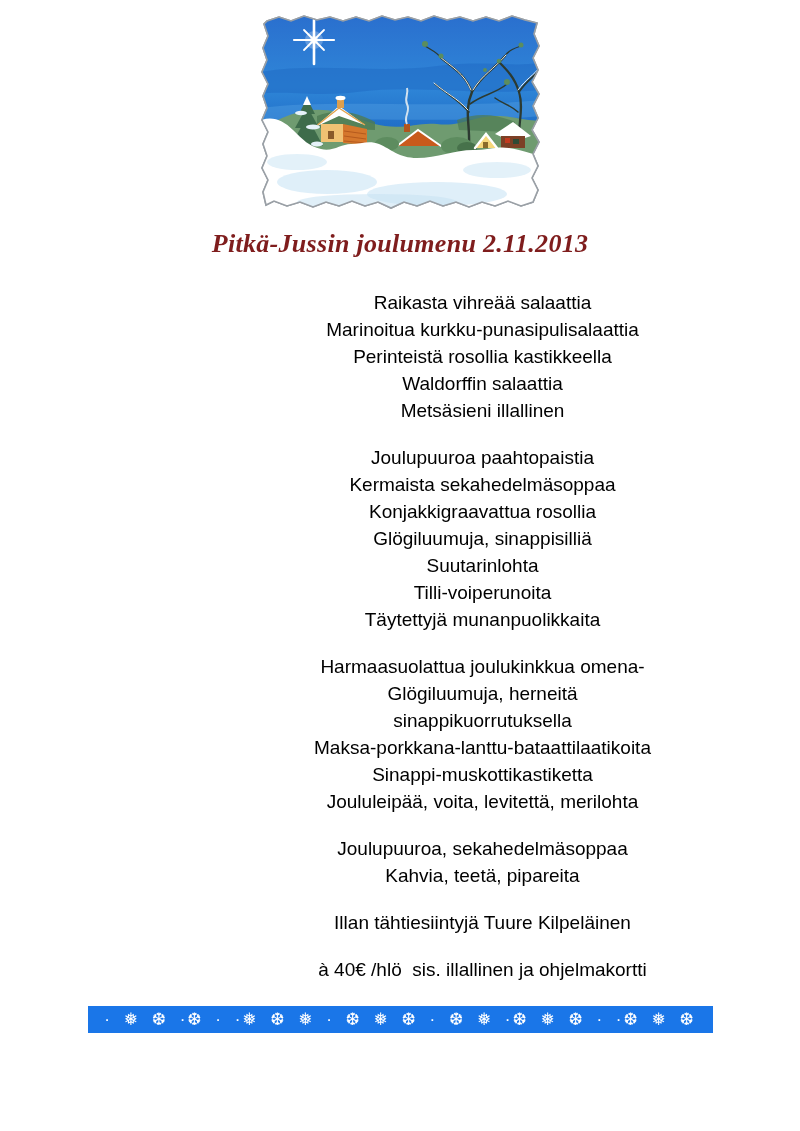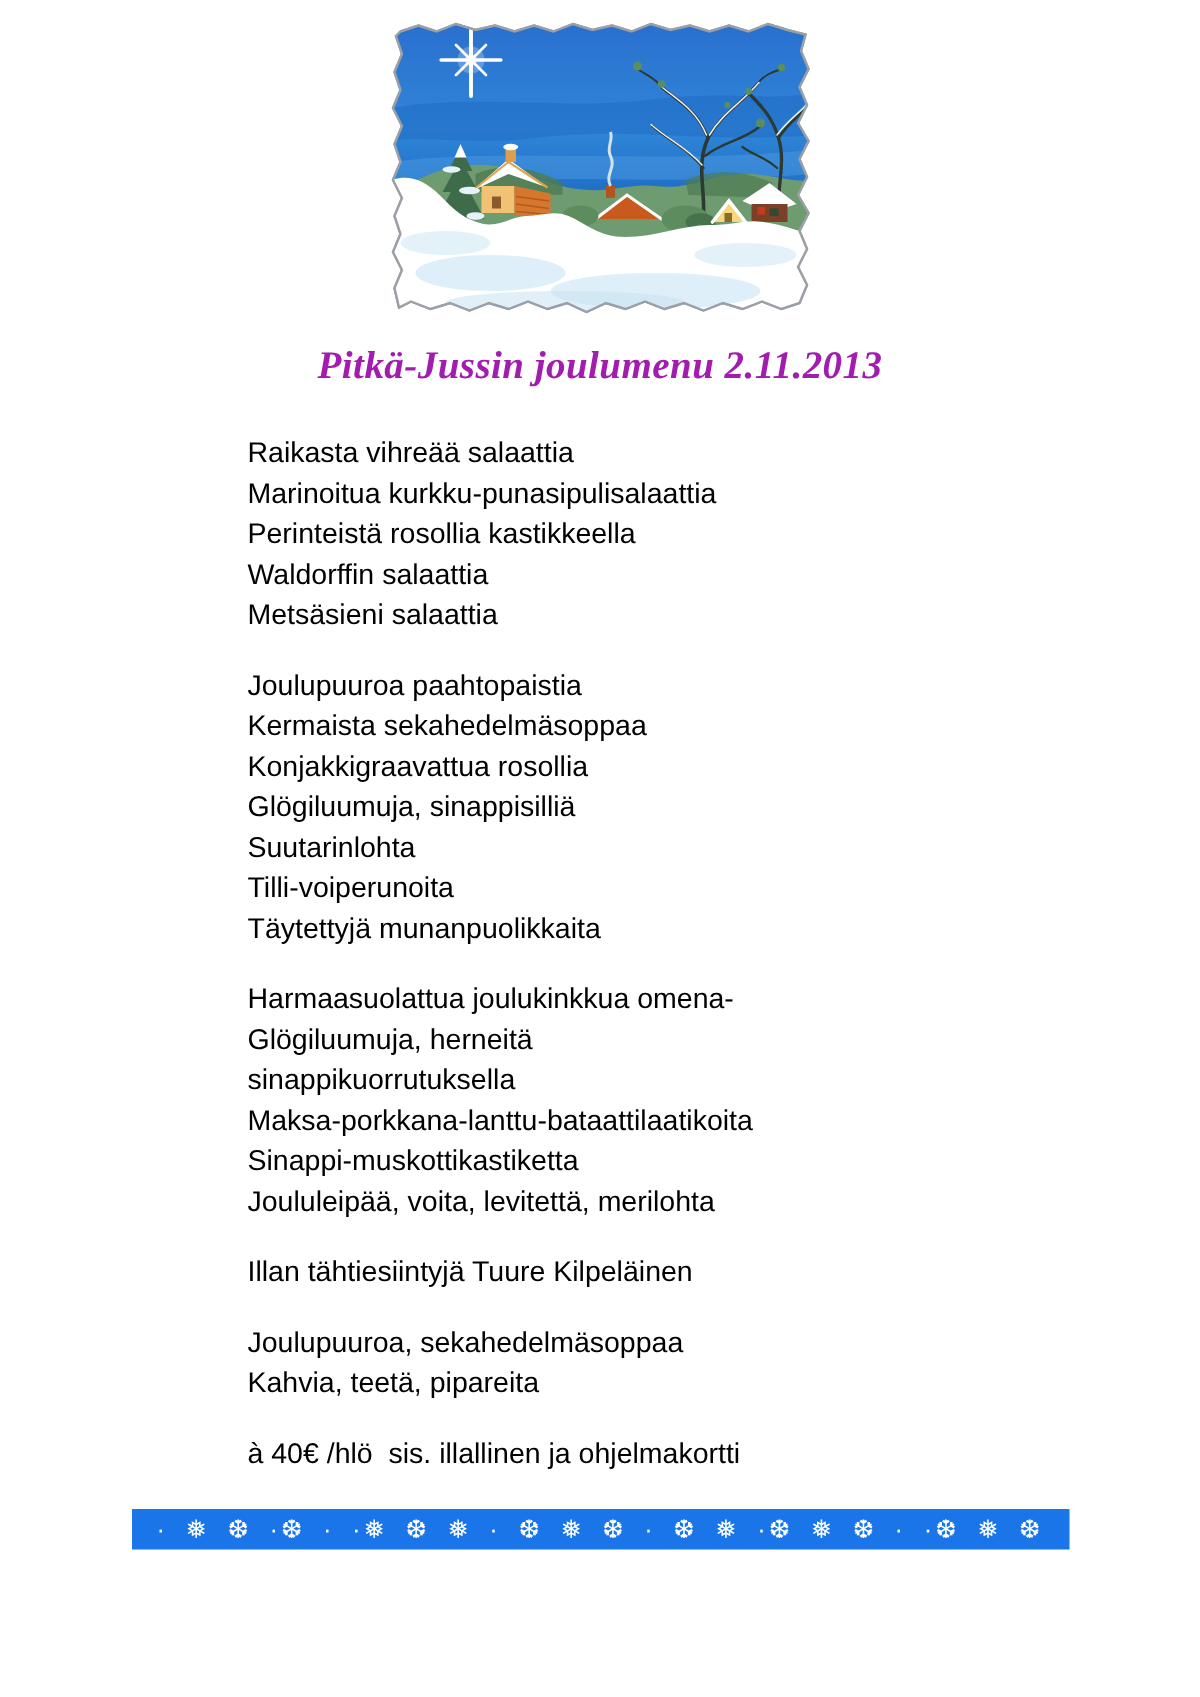--- a/index.html
+++ b/index.html
@@ -6,24 +6,24 @@
   body{
     width:800px;height:1131px;background:#ffffff;
     font-family:"Liberation Sans",sans-serif;color:#000;
     overflow:hidden;position:relative;
   }
   .illustration{width:287px;height:201px;margin:12px auto 0;}
   .illustration svg{display:block;width:287px;height:201px;}
   .title{
     margin:16px 0 0;text-align:center;
     font-family:"Liberation Serif",serif;font-style:italic;font-weight:bold;
-    font-size:26px;line-height:30px;color:#a21caf;letter-spacing:0.3px;
+    font-size:26px;line-height:30px;color:#7f1d1d;letter-spacing:0.3px;
   }
   .menu{margin:30px 0 0 165px;font-size:19px;line-height:27px;}
-  .para{margin:16px 0 20px;}
+  .para{margin:16px 0 20px;text-align:center;}
   .line,.para-line{white-space:pre-wrap;}
   .footer-band{
     width:625px;height:27px;margin:23px auto 0;background:#1a76e8;
     display:flex;align-items:center;justify-content:center;overflow:hidden;
   }
   .flakes{
     color:#ffffff;font-size:17px;line-height:1;letter-spacing:2px;
     word-spacing:5px;white-space:nowrap;
   }
 </style>
@@ -162,21 +162,21 @@
 
   <h1 class="title">Pitkä-Jussin joulumenu 2.11.2013</h1>
 
   <div class="menu">
 
     <div class="para">
       <div class="line">Raikasta vihreää salaattia</div>
       <div class="line">Marinoitua kurkku-punasipulisalaattia</div>
       <div class="line">Perinteistä rosollia kastikkeella</div>
       <div class="line">Waldorffin salaattia</div>
-      <div class="line">Metsäsieni salaattia</div>
+      <div class="line">Metsäsieni illallinen</div>
     </div>
 
     <div class="para">
       <div class="line">Joulupuuroa paahtopaistia</div>
       <div class="line">Kermaista sekahedelmäsoppaa</div>
       <div class="line">Konjakkigraavattua rosollia</div>
       <div class="line">Glögiluumuja, sinappisilliä</div>
       <div class="line">Suutarinlohta</div>
       <div class="line">Tilli-voiperunoita</div>
       <div class="line">Täytettyjä munanpuolikkaita</div>
@@ -184,26 +184,26 @@
 
     <div class="para">
       <div class="line">Harmaasuolattua joulukinkkua omena-</div>
       <div class="line">Glögiluumuja, herneitä</div>
       <div class="line">sinappikuorrutuksella</div>
       <div class="line">Maksa-porkkana-lanttu-bataattilaatikoita</div>
       <div class="line">Sinappi-muskottikastiketta</div>
       <div class="line">Joululeipää, voita, levitettä, merilohta</div>
     </div>
 
-    <div class="para para-line">Illan tähtiesiintyjä Tuure Kilpeläinen</div>
-
     <div class="para">
       <div class="line">Joulupuuroa, sekahedelmäsoppaa</div>
       <div class="line">Kahvia, teetä, pipareita</div>
     </div>
+
+    <div class="para para-line">Illan tähtiesiintyjä Tuure Kilpeläinen</div>
 
     <div class="para para-line">à 40€ /hlö  sis. illallinen ja ohjelmakortti</div>
 
   </div>
 
   <div class="footer-band">
     <span class="flakes">· ❅ ❆ ·❆ · ·❅ ❆ ❅ · ❆ ❅ ❆ · ❆ ❅ ·❆ ❅ ❆ · ·❆ ❅ ❆</span>
   </div>
 
 </div>

